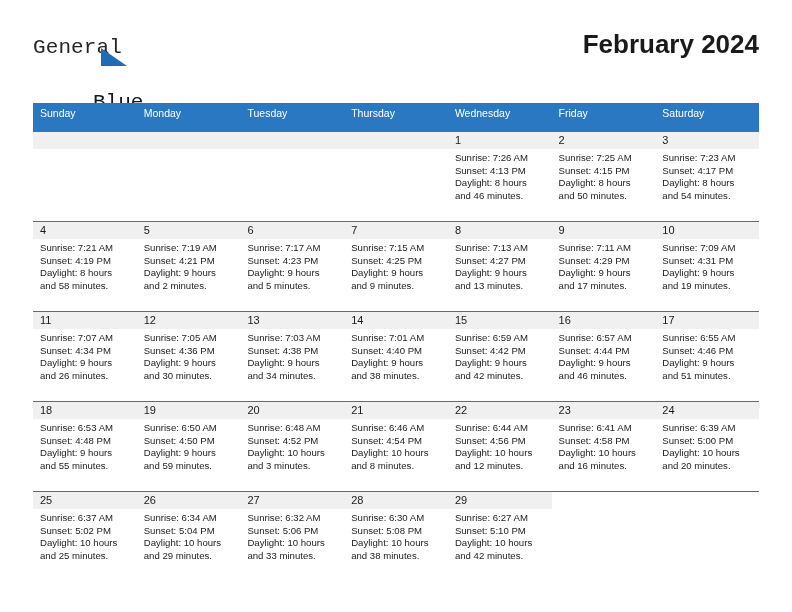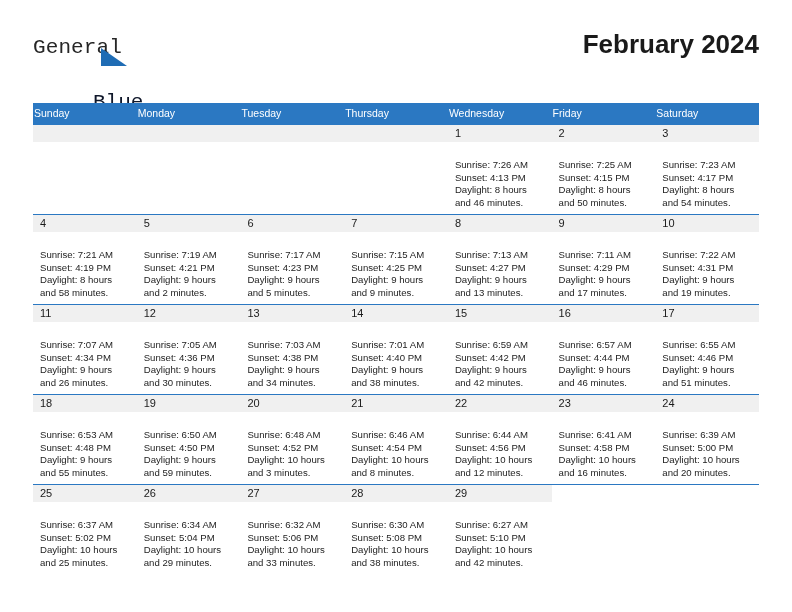--- a/index.html
+++ b/index.html
@@ -92,23 +92,23 @@
     width: 726px;
   }
 
   .dow-row {
     display: flex;
     width: 100%;
     background: #2b78c2;
   }
   .dow-cell {
     flex: 1 1 0;
-    height: 21px;
+    height: 28px;
     line-height: 21px;
-    padding-left: 1px;
+    padding-left: 7px;
     font-size: 10.5px;
     color: #ffffff;
     overflow: hidden;
     white-space: nowrap;
   }
 
   .week-row {
     display: flex;
     width: 100%;
     border-top: 1px solid #2b78c2;
@@ -131,21 +131,21 @@
     line-height: 17px;
     padding-left: 7px;
     font-size: 11px;
     color: #1a1a1a;
     background: transparent;
   }
   .day-cell.empty .date-band { background: #f0f0f0; }
   .day-cell.blank .date-band { background: transparent; }
 
   .info {
-    padding: 17px 4px 0 7px;
+    padding: 3px 4px 0 7px;
     font-size: 9.6px;
     line-height: 12.6px;
     color: #232323;
   }
   .info div { white-space: nowrap; }
 </style>
 </head>
 <body>
 
 <div class="page">
@@ -273,21 +273,21 @@
         <div class="info">
           <div>Sunrise: 7:11 AM</div>
           <div>Sunset: 4:29 PM</div>
           <div>Daylight: 9 hours</div>
           <div>and 17 minutes.</div>
         </div>
       </div>
       <div class="day-cell has-date">
         <div class="date-band">10</div>
         <div class="info">
-          <div>Sunrise: 7:22 AM</div>
+          <div>Sunrise: 7:09 AM</div>
           <div>Sunset: 4:31 PM</div>
           <div>Daylight: 9 hours</div>
           <div>and 19 minutes.</div>
         </div>
       </div>
     </div>
 
     <div class="week-row">
       <div class="day-cell has-date">
         <div class="date-band">11</div>

